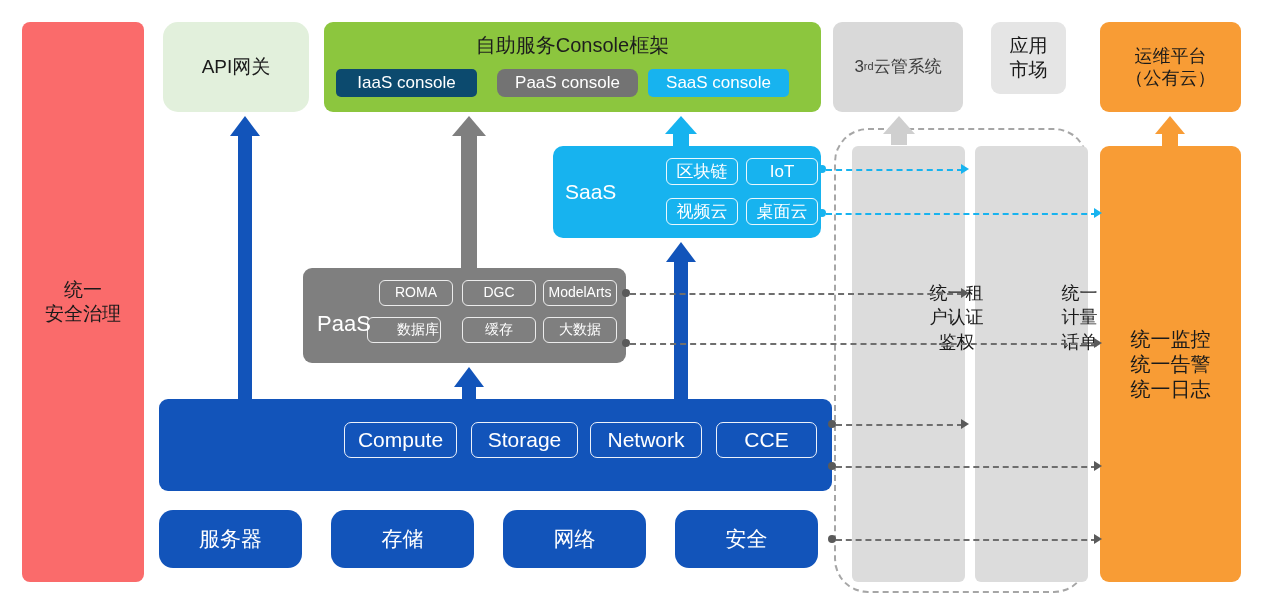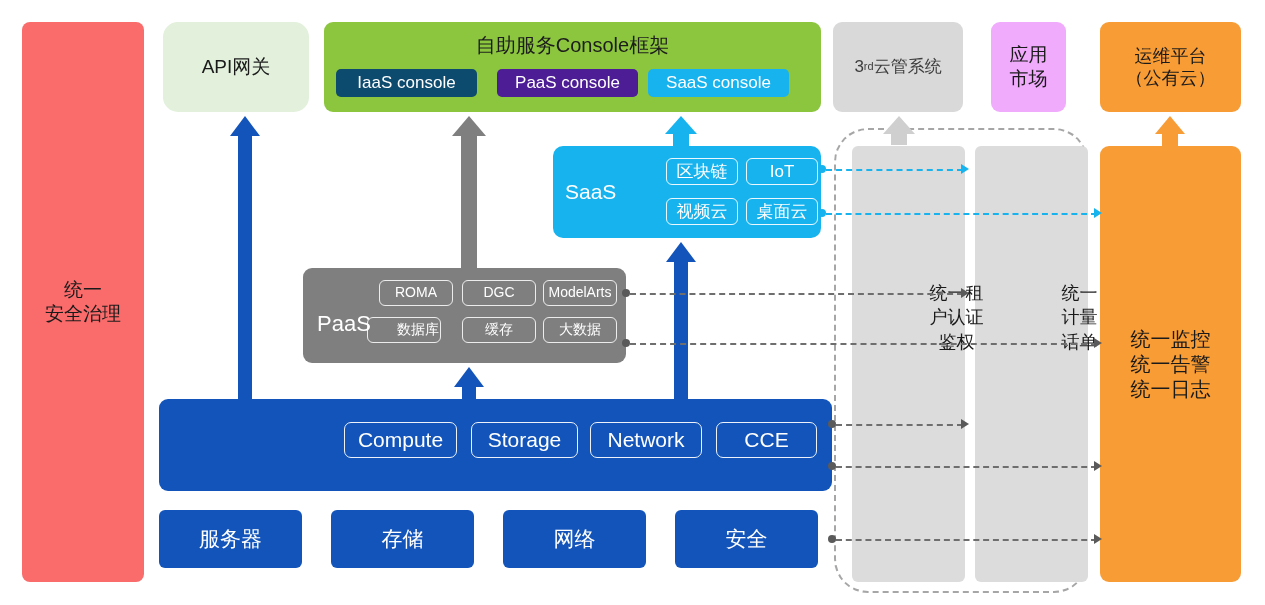--- a/index.html
+++ b/index.html
@@ -47,33 +47,33 @@
     position:absolute; left:0; right:0; top:11px;
     text-align:center; font-size:20px; color:#1d1d1d;
   }
   .console-chip{
     position:absolute; top:47px; height:28px;
     border-radius:5px; color:#ffffff; font-size:17px;
     display:flex; align-items:center; justify-content:center;
     box-sizing:border-box; padding:0 10px;
   }
   #chip-iaas{ left:12px;  width:141px; background:#0c4a6e; }
-  #chip-paas{ left:173px; width:141px; background:#4c1d95; }
+  #chip-paas{ left:173px; width:141px; background:#737373;border-radius:8px; }
   #chip-saas{ left:324px; width:141px; background:#17b3ef; }
 
   
   #third-cloud{
     left:833px; top:22px; width:130px; height:90px;
     background:#d9d9d9; color:#3d3d3d; font-size:17px;
     border-radius:9px;
   }
   #third-cloud sup{ font-size:11px; }
   #app-market{
-    left:991px; top:22px; width:75px; height:90px;
-    background:#f0abfc; color:#1a1a1a; font-size:19px;
+    left:991px; top:22px; width:75px; height:72px;
+    background:#e5e5e5; color:#1a1a1a; font-size:19px;
     border-radius:9px;
   }
   
   #ops-head{
     left:1100px; top:22px; width:141px; height:90px;
     background:#f89c35; color:#1a1a1a; font-size:18px;
     border-radius:9px;
   }
   #ops-col{
     left:1100px; top:146px; width:141px; height:436px;
@@ -168,21 +168,21 @@
   }
   #i-compute{ left:185px; width:113px; }
   #i-storage{ left:312px; width:107px; }
   #i-network{ left:431px; width:112px; }
   #i-cce{     left:557px; width:101px; }
 
   
   .hw{
     top:510px; height:58px; width:143px;
     background:#1254ba; color:#ffffff; font-size:21px;
-    border-radius:6px;
+    border-radius:14px;
   }
   #hw-server{ left:159px; }
   #hw-storage{left:331px; }
   #hw-network{left:503px; }
   #hw-security{left:675px; }
 
   
   .fatarrow{ position:absolute; }
   .fatarrow .shaft{
     position:absolute; left:50%; transform:translateX(-50%);

